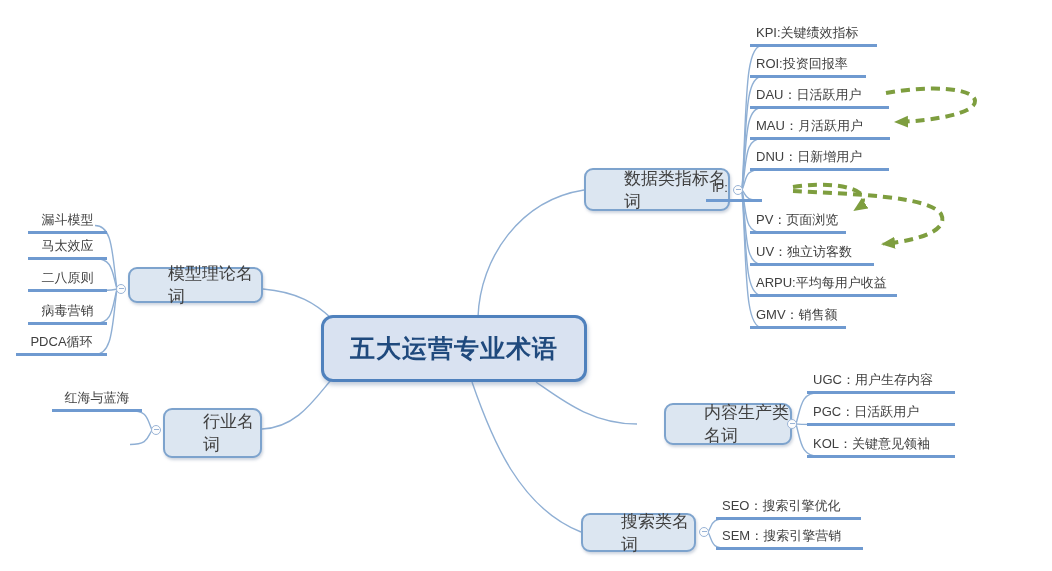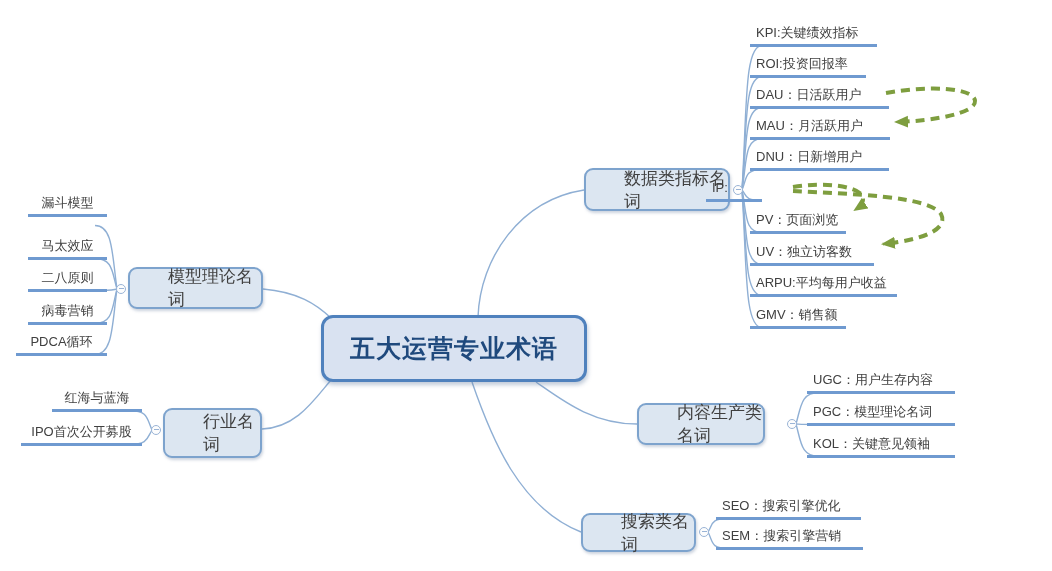--- a/index.html
+++ b/index.html
@@ -83,41 +83,40 @@
     <div class="leaf right" style="left: 750px; top: 23px; width: 127px;">KPI:关键绩效指标</div>
     <div class="leaf right" style="left: 750px; top: 54px; width: 116px;">ROI:投资回报率</div>
     <div class="leaf right" style="left: 750px; top: 85px; width: 139px;">DAU：日活跃用户</div>
     <div class="leaf right" style="left: 750px; top: 116px; width: 140px;">MAU：月活跃用户</div>
     <div class="leaf right" style="left: 750px; top: 147px; width: 139px;">DNU：日新增用户</div>
     <div class="leaf right" style="left: 706px; top: 178px; width: 56px;">IP:</div>
     <div class="leaf right" style="left: 750px; top: 210px; width: 96px;">PV：页面浏览</div>
     <div class="leaf right" style="left: 750px; top: 242px; width: 124px;">UV：独立访客数</div>
     <div class="leaf right" style="left: 750px; top: 273px; width: 147px;">ARPU:平均每用户收益</div>
     <div class="leaf right" style="left: 750px; top: 305px; width: 96px;">GMV：销售额</div>
-    <div class="node" style="left: 637px; top: 403px; width: 128px; height: 42px;">
+    <div class="node" style="left: 664px; top: 403px; width: 128px; height: 42px;">
       <span>内容生产类名词</span>
     </div>
     <div class="toggle" style="left: 787px; top: 419px;"></div>
     <div class="leaf right" style="left: 807px; top: 370px; width: 148px;">UGC：用户生存内容</div>
-    <div class="leaf right" style="left: 807px; top: 402px; width: 148px;">PGC：模型理论名词</div>
+    <div class="leaf right" style="left: 807px; top: 402px; width: 148px;">PGC：日活跃用户</div>
     <div class="leaf right" style="left: 807px; top: 434px; width: 148px;">KOL：关键意见领袖</div>
     <div class="node" style="left: 581px; top: 513px; width: 115px; height: 39px;">
       <span>搜索类名词</span>
     </div>
     <div class="toggle" style="left: 699px; top: 527px;"></div>
     <div class="leaf right" style="left: 716px; top: 496px; width: 145px;">SEO：搜索引擎优化</div>
     <div class="leaf right" style="left: 716px; top: 526px; width: 147px;">SEM：搜索引擎营销</div>
-    <div class="node" style="left: 128px; top: 267px; width: 135px; height: 42px;">
+    <div class="node" style="left: 128px; top: 267px; width: 135px; height: 36px;">
       <span>模型理论名词</span>
     </div>
     <div class="toggle" style="left: 116px; top: 284px;"></div>
-    <div class="leaf left" style="left: 28px; top: 193px; width: 79px;">漏斗模型</div>
+    <div class="leaf left" style="left: 28px; top: 210px; width: 79px;">漏斗模型</div>
     <div class="leaf left" style="left: 28px; top: 236px; width: 79px;">马太效应</div>
     <div class="leaf left" style="left: 28px; top: 268px; width: 79px;">二八原则</div>
     <div class="leaf left" style="left: 28px; top: 301px; width: 79px;">病毒营销</div>
     <div class="leaf left" style="left: 16px; top: 332px; width: 91px;">PDCA循环</div>
     <div class="node" style="left: 163px; top: 408px; width: 99px; height: 50px;">
       <span>行业名词</span>
     </div>
     <div class="toggle" style="left: 151px; top: 425px;"></div>
     <div class="leaf left" style="left: 52px; top: 388px; width: 90px;">红海与蓝海</div>
-    <div class="leaf left" style="left: 21px; top: 422px; width: 121px;">IPO首次公开募股</div>
   </div>
 
 </body></html>

